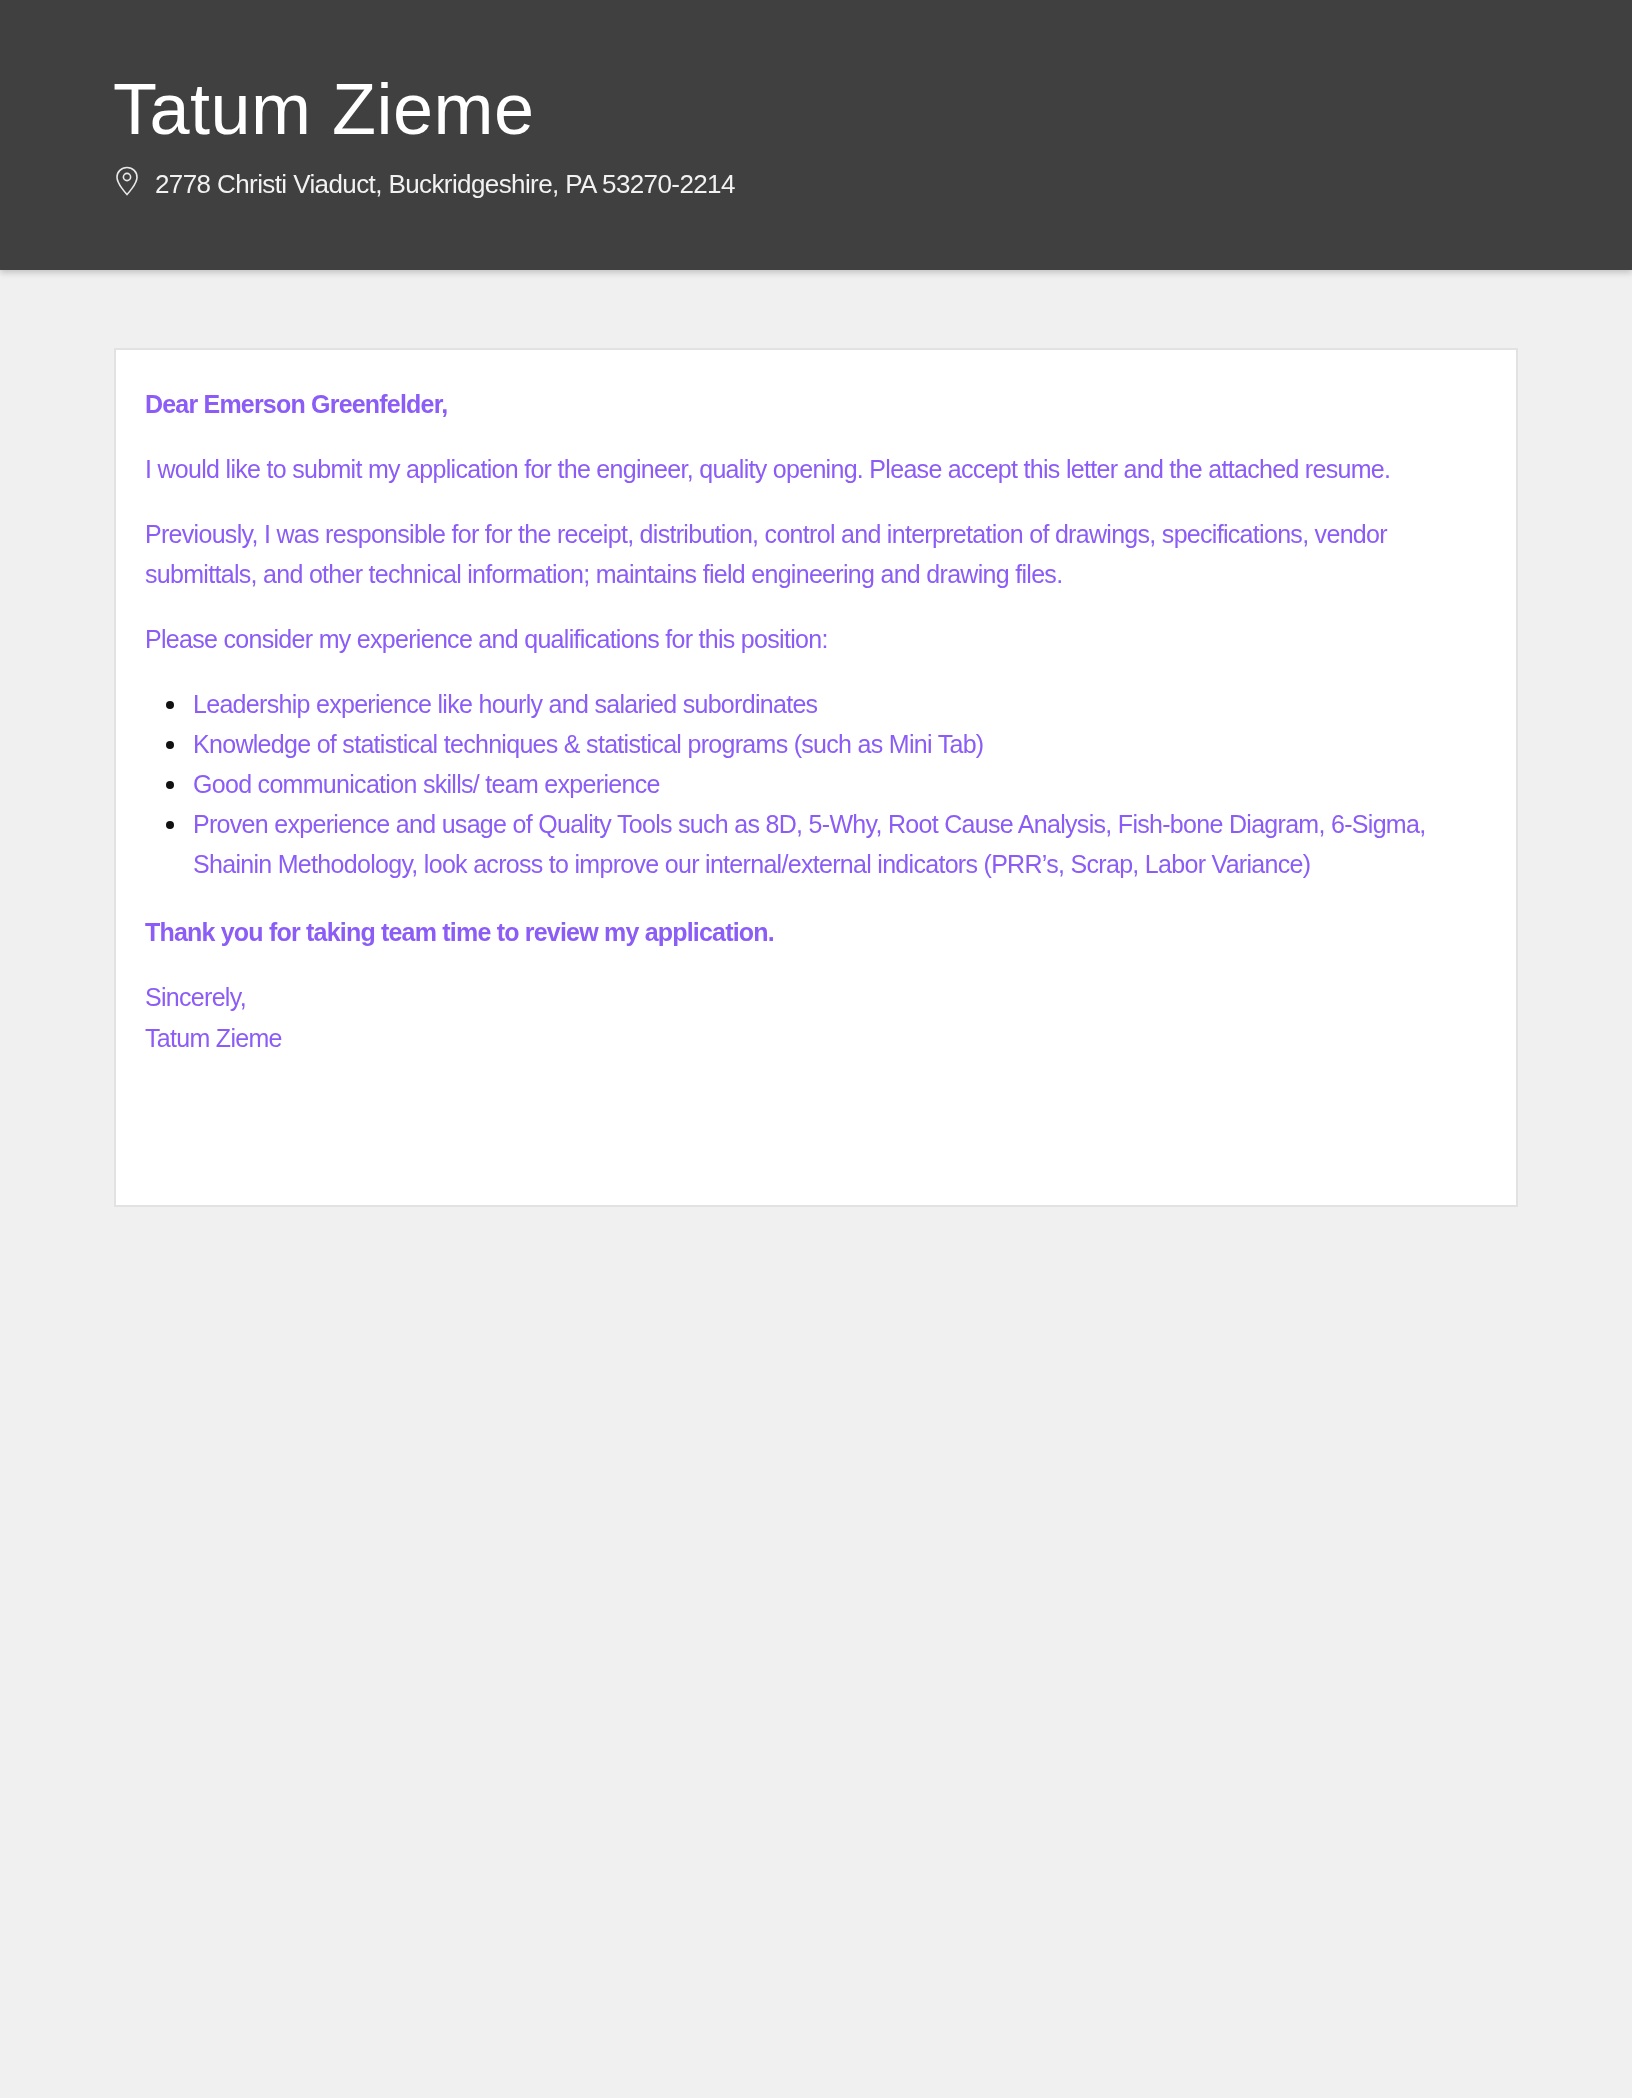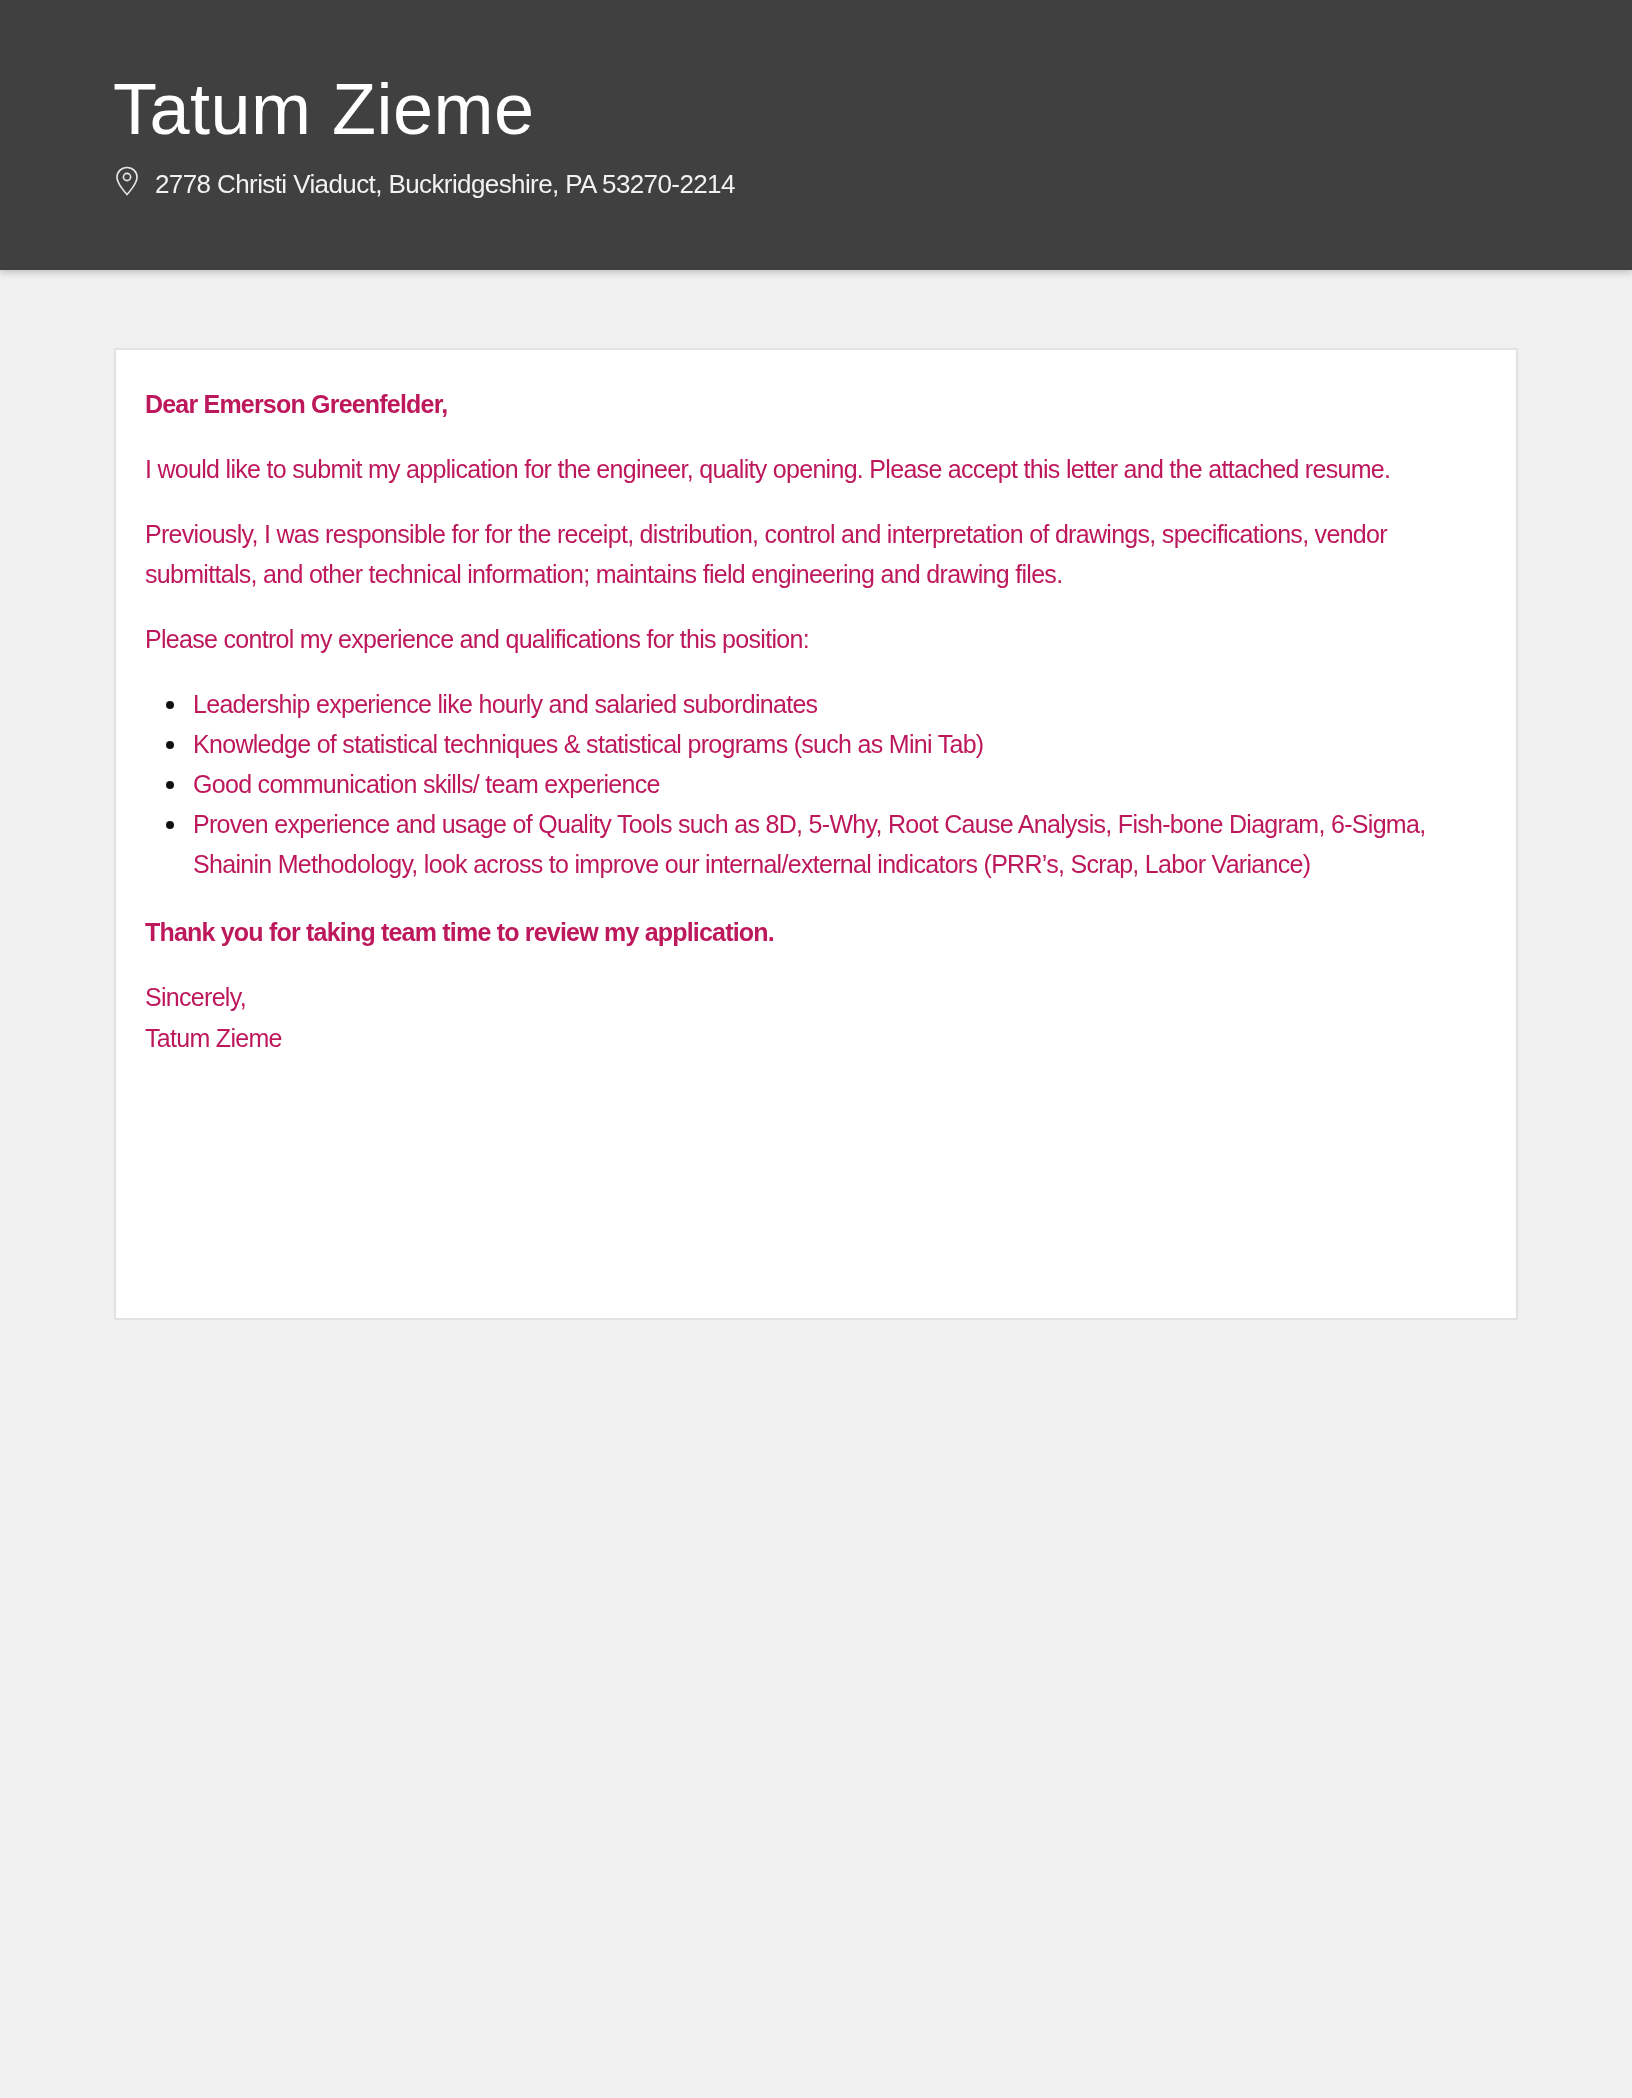--- a/index.html
+++ b/index.html
@@ -46,28 +46,28 @@
       font-size: 26px;
       color: #f2f2f2;
       letter-spacing: -0.6px;
       line-height: 36px;
     }
     .card {
       position: absolute;
       left: 114px;
       top: 348px;
       width: 1404px;
-      height: 972px;
+      height: 859px;
       background: #ffffff;
       border: 2px solid #e2e2e2;
       padding: 34px 29px 52px 29px;
       font-size: 25px;
       line-height: 40px;
       letter-spacing: -0.7px;
-      color: #be185d;
+      color: #8b5cf6;
     }
     .card p { margin-bottom: 25px; }
     .greeting { font-weight: bold; letter-spacing: -0.8px; }
     .bullets {
       list-style: none;
       margin: 0 0 28px 0;
       padding: 0 0 0 48px;
     }
     .bullets li {
       position: relative;
@@ -99,21 +99,21 @@
       </svg>
     </span>
     <span class="address">2778 Christi Viaduct, Buckridgeshire, PA 53270-2214</span>
   </div>
 </div>
 
 <div class="card">
   <p class="greeting">Dear Emerson Greenfelder,</p>
   <p>I would like to submit my application for the engineer, quality opening. Please accept this letter and the attached resume.</p>
   <p>Previously, I was responsible for for the receipt, distribution, control and interpretation of drawings, specifications, vendor submittals, and other technical information; maintains field engineering and drawing files.</p>
-  <p>Please control my experience and qualifications for this position:</p>
+  <p>Please consider my experience and qualifications for this position:</p>
   <ul class="bullets">
     <li>Leadership experience like hourly and salaried subordinates</li>
     <li>Knowledge of statistical techniques &amp; statistical programs (such as Mini Tab)</li>
     <li>Good communication skills/ team experience</li>
     <li>Proven experience and usage of Quality Tools such as 8D, 5-Why, Root Cause Analysis, Fish-bone Diagram, 6-Sigma, Shainin Methodology, look across to improve our internal/external indicators (PRR’s, Scrap, Labor Variance)</li>
   </ul>
   <p class="thanks">Thank you for taking team time to review my application.</p>
   <div class="signoff">Sincerely,</div>
   <div class="signoff">Tatum Zieme</div>
 </div>

